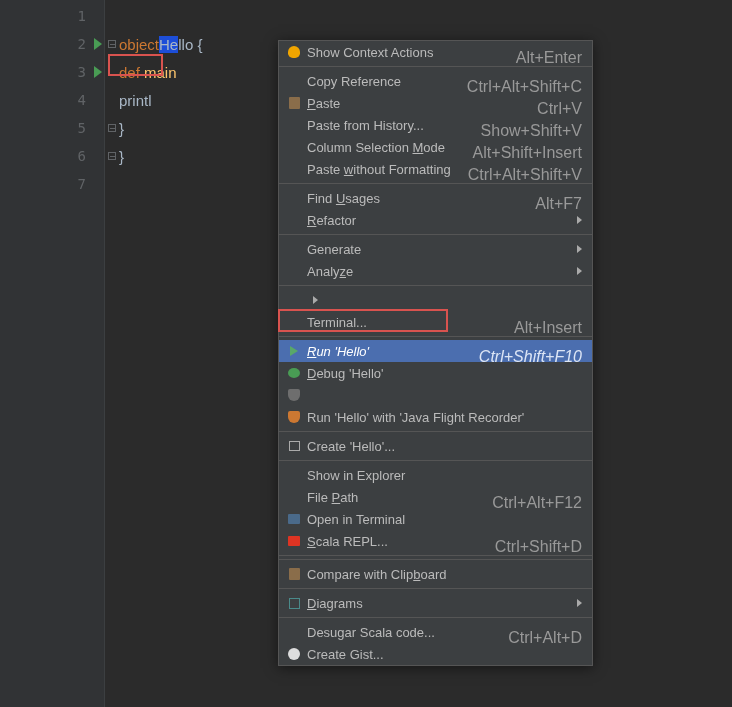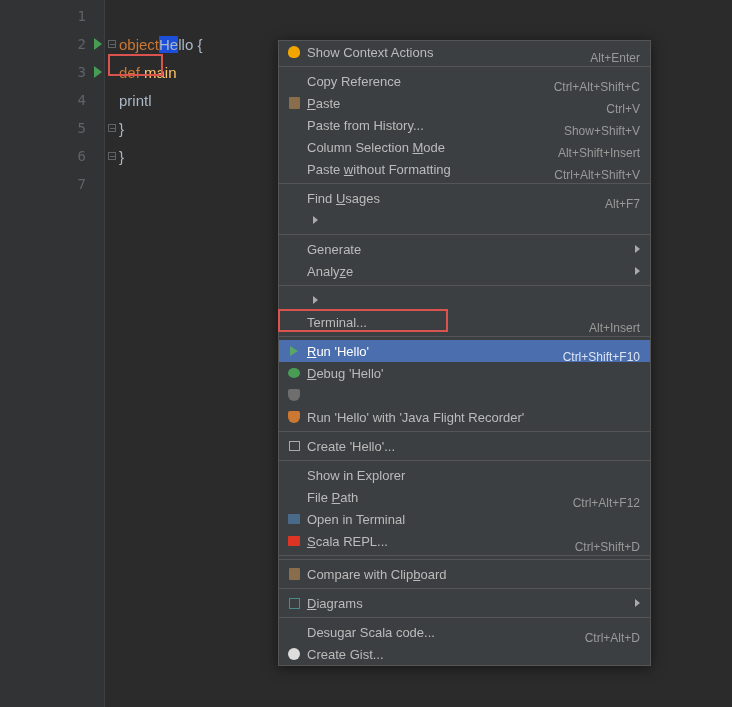--- a/index.html
+++ b/index.html
@@ -86,47 +86,48 @@
   }
   .kw { color: #cc7832; }
   .ident { color: #a9b7c6; }
   .brace { color: #a9b7c6; }
   .hl { background: #1d4ed8; }
   .fn { color: #ffc66d; }
   .context-menu {
     position: absolute;
     left: 278px;
     top: 40px;
-    width: 373px;
+    width: 315px;
     background: #3c3f41;
     border: 1px solid #555;
     box-shadow: 0 2px 12px rgba(0,0,0,0.5);
     color: #bbbbbb;
     z-index: 10;
   }
   .menu-item {
     height: 22px;
     display: flex;
     align-items: center;
     padding: 0 10px 0 6px;
     position: relative;
   }
   .menu-item.hover {
     background: #4b6eaf;
     color: #ffffff;
+    font-style: italic;
   }
   .menu-icon {
     width: 18px;
     display: flex;
     align-items: center;
     justify-content: center;
     margin-right: 4px;
   }
   .menu-label { flex: 1; }
-  .menu-shortcut { color: #999; font-size: 12px; margin-top: 12px; }
+  .menu-shortcut { color: #999; font-size: 16px; margin-top: 12px; }
   .menu-item.hover .menu-shortcut { color: #dce5f5; }
   .menu-arrow {
     width: 0; height: 0;
     border-left: 5px solid #aaa;
     border-top: 4px solid transparent;
     border-bottom: 4px solid transparent;
     margin-left: 6px;
   }
   .menu-sep {
     height: 1px;
@@ -286,20 +287,21 @@
     <span class="menu-shortcut">Ctrl+Alt+Shift+V</span>
   </div>
   <div class="menu-sep"></div>
   <div class="menu-item">
     <span class="menu-icon"></span>
     <span class="menu-label">Find <span class="u">U</span>sages</span>
     <span class="menu-shortcut">Alt+F7</span>
   </div>
   <div class="menu-item">
     <span class="menu-icon"></span>
+    <span class="menu-label"><span class="u">R</span>efactor</span>
     <span class="menu-arrow"></span>
   </div>
   <div class="menu-sep"></div>
   <div class="menu-item">
     <span class="menu-icon"></span>
     <span class="menu-label">Generate</span>
     <span class="menu-arrow"></span>
   </div>
   <div class="menu-item">
     <span class="menu-icon"></span>

